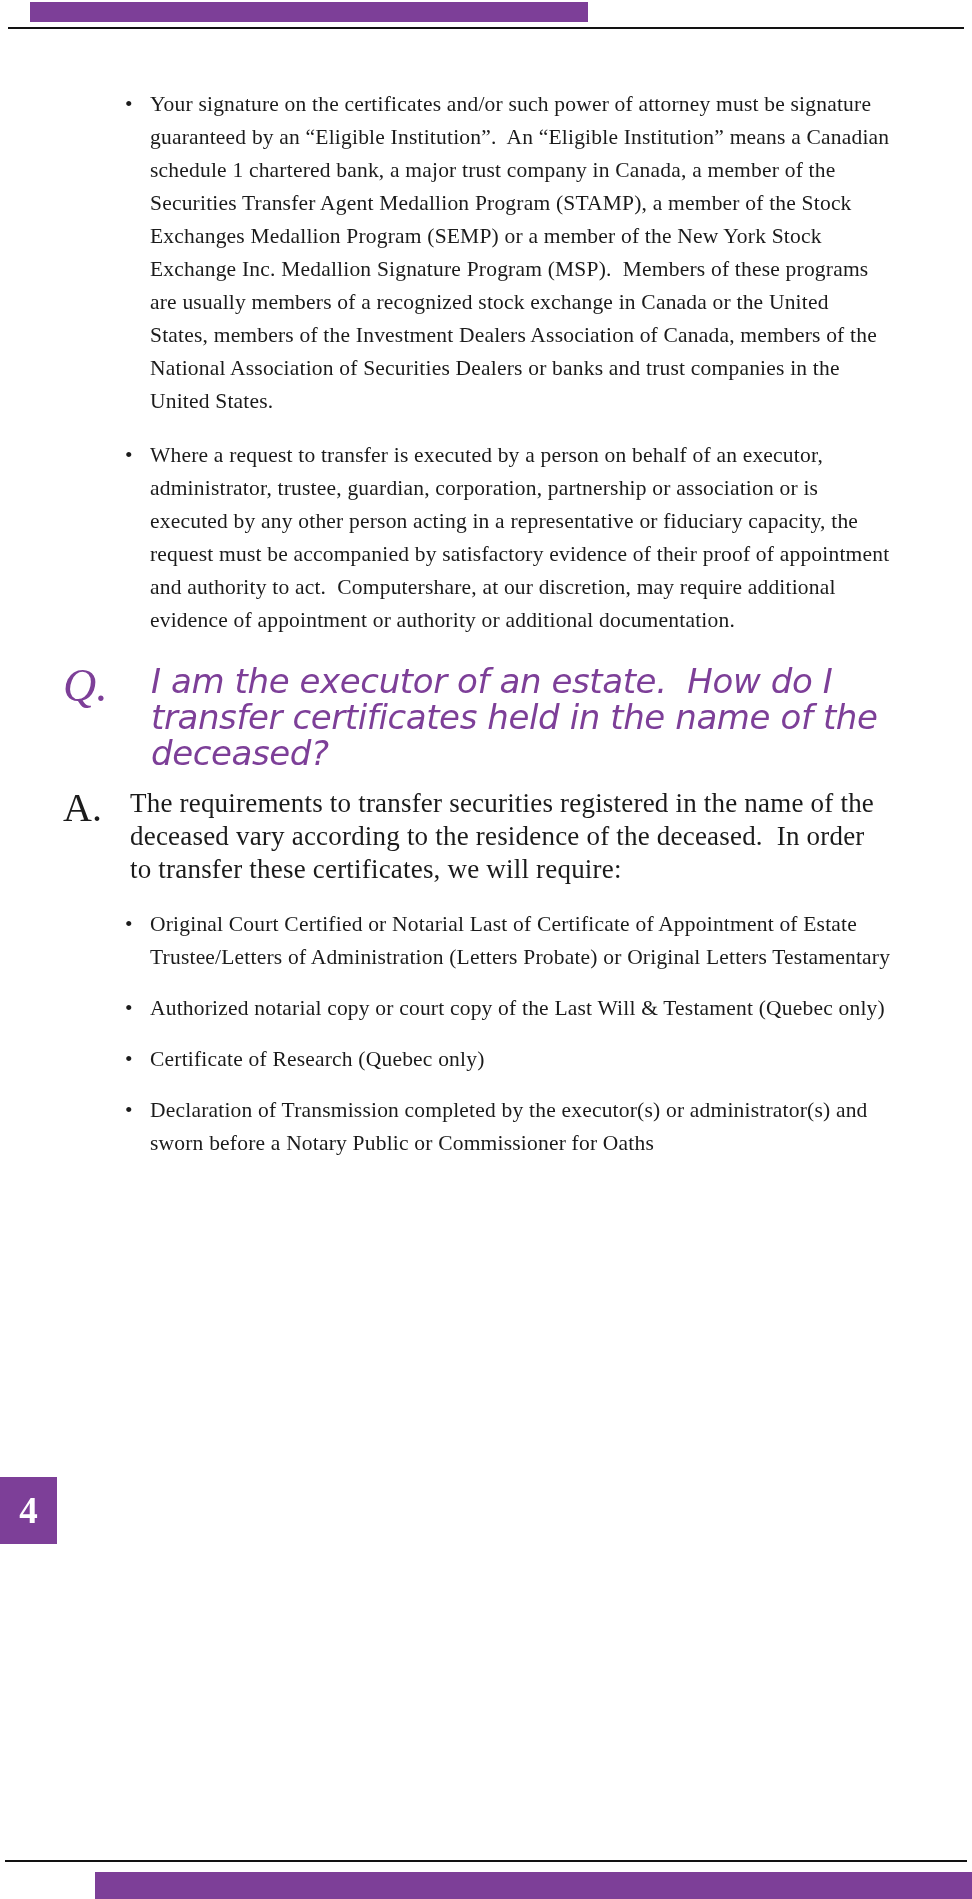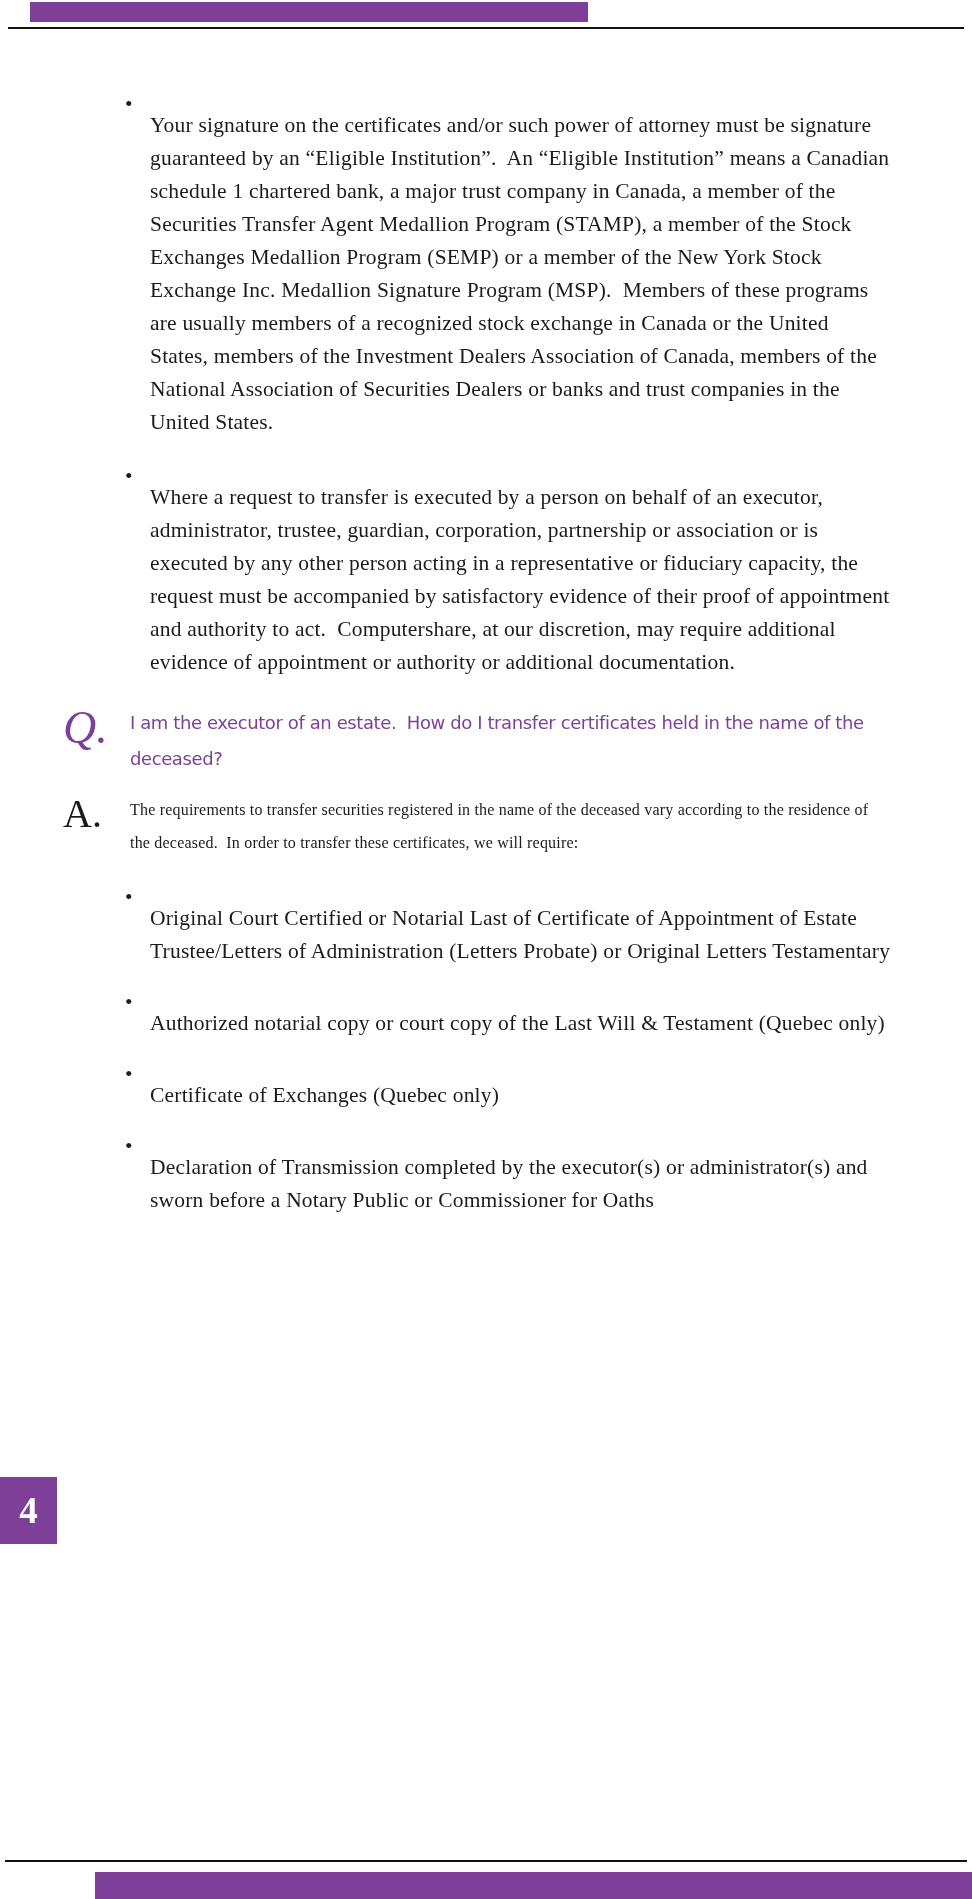--- a/index.html
+++ b/index.html
@@ -55,53 +55,54 @@
     font-size: 21.5px;
     line-height: 33px;
     letter-spacing: 0.2px;
   }
   .bullet-item .marker {
     width: 25px; flex: none;
   }
   .bullet-text {
     width: 742px;
     white-space: pre-wrap;
-    margin-top: 21px;
   }
 
   .qa-row { display: flex; }
   .q-row { margin: 26px 0 16px 0; }
   .a-row { margin: 0 0 22px 0; }
 
   .qa-label-q {
     width: 67px; flex: none;
     font-family: "Liberation Serif", serif;
     font-style: italic;
     font-size: 46px; line-height: 46px;
     color: var(--purple);
   }
   .question-text {
     width: 782px;
     font-family: "DejaVu Sans", sans-serif;
-    font-size: 18px;
+    font-style: italic;
+    font-size: 34px;
     line-height: 36px;
     letter-spacing: -0.4px;
     color: var(--purple);
     white-space: pre-wrap;
+    margin-left: 21px;
   }
 
   .qa-label-a {
     width: 67px; flex: none;
     font-family: "Liberation Serif", serif;
     font-size: 40px; line-height: 42px;
     color: #1b1b1b;
   }
   .answer-text {
     width: 760px;
-    font-size: 16px;
+    font-size: 27px;
     line-height: 33px;
     letter-spacing: 0.2px;
     white-space: pre-wrap;
   }
 
   .sub-bullets .bullet-item { margin-bottom: 18px; }
 </style>
 </head>
 <body>
 
@@ -139,21 +140,21 @@
         <span class="bullet-text">Original Court Certified or Notarial Last of Certificate of Appointment of Estate Trustee/Letters of Administration (Letters Probate) or Original Letters Testamentary</span>
       </div>
 
       <div class="bullet-item">
         <span class="marker">•</span>
         <span class="bullet-text">Authorized notarial copy or court copy of the Last Will &amp; Testament (Quebec only)</span>
       </div>
 
       <div class="bullet-item">
         <span class="marker">•</span>
-        <span class="bullet-text">Certificate of Exchanges (Quebec only)</span>
+        <span class="bullet-text">Certificate of Research (Quebec only)</span>
       </div>
 
       <div class="bullet-item">
         <span class="marker">•</span>
         <span class="bullet-text">Declaration of Transmission completed by the executor(s) or administrator(s) and sworn before a Notary Public or Commissioner for Oaths</span>
       </div>
 
     </div>
 
   </div>

